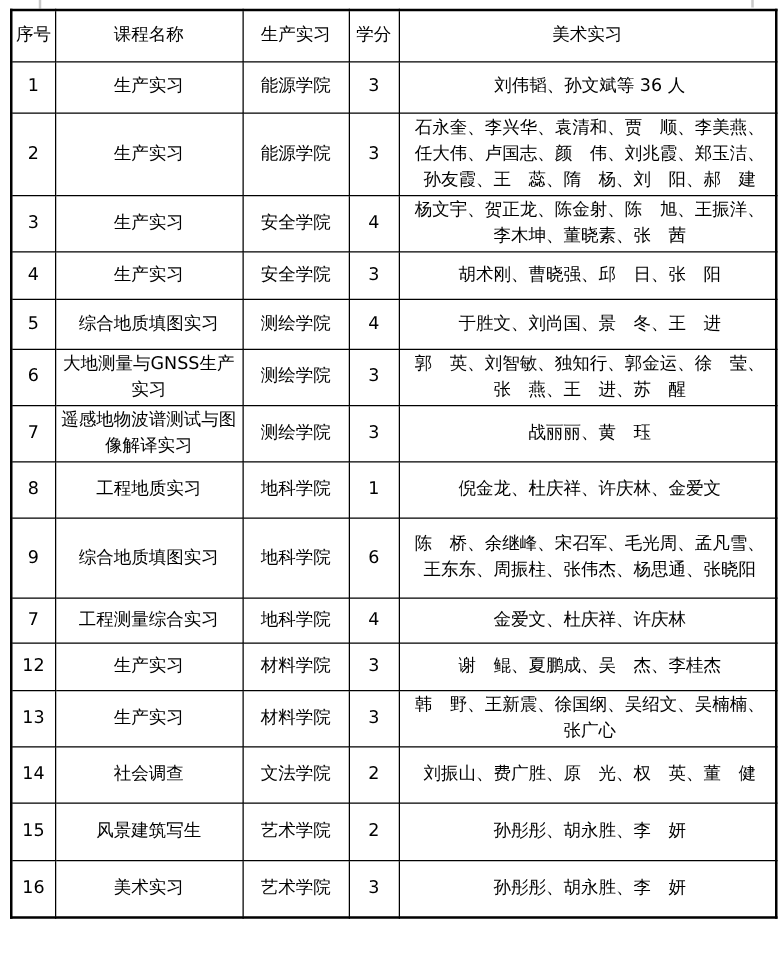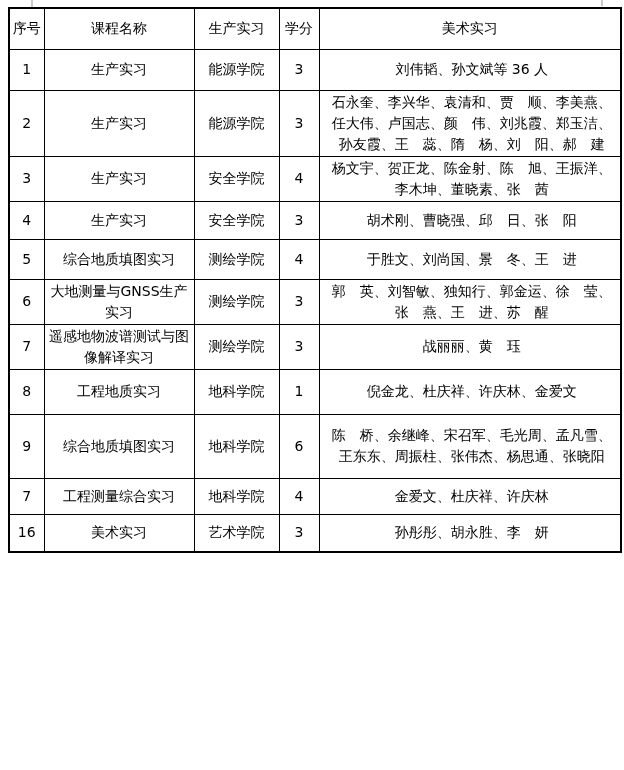--- a/index.html
+++ b/index.html
@@ -161,20 +161,48 @@
           <td class="col-teachers">陈　桥、余继峰、宋召军、毛光周、孟凡雪、王东东、周振柱、张伟杰、杨思通、张晓阳</td>
         </tr>
         <tr>
           <td class="col-no">7</td>
           <td class="col-course">工程测量综合实习</td>
           <td class="col-unit">地科学院</td>
           <td class="col-credits">4</td>
           <td class="col-teachers">金爱文、杜庆祥、许庆林</td>
         </tr>
         <tr>
+          <td class="col-no">12</td>
+          <td class="col-course">生产实习</td>
+          <td class="col-unit">材料学院</td>
+          <td class="col-credits">3</td>
+          <td class="col-teachers">谢　鲲、夏鹏成、吴　杰、李桂杰</td>
+        </tr>
+        <tr>
+          <td class="col-no">13</td>
+          <td class="col-course">生产实习</td>
+          <td class="col-unit">材料学院</td>
+          <td class="col-credits">3</td>
+          <td class="col-teachers">韩　野、王新震、徐国纲、吴绍文、吴楠楠、张广心</td>
+        </tr>
+        <tr>
+          <td class="col-no">14</td>
+          <td class="col-course">社会调查</td>
+          <td class="col-unit">文法学院</td>
+          <td class="col-credits">2</td>
+          <td class="col-teachers">刘振山、费广胜、原　光、权　英、董　健</td>
+        </tr>
+        <tr>
+          <td class="col-no">15</td>
+          <td class="col-course">风景建筑写生</td>
+          <td class="col-unit">艺术学院</td>
+          <td class="col-credits">2</td>
+          <td class="col-teachers">孙彤彤、胡永胜、李　妍</td>
+        </tr>
+        <tr>
           <td class="col-no">16</td>
           <td class="col-course">美术实习</td>
           <td class="col-unit">艺术学院</td>
           <td class="col-credits">3</td>
           <td class="col-teachers">孙彤彤、胡永胜、李　妍</td>
         </tr>
       </tbody>
   </table>
 </div>
 

